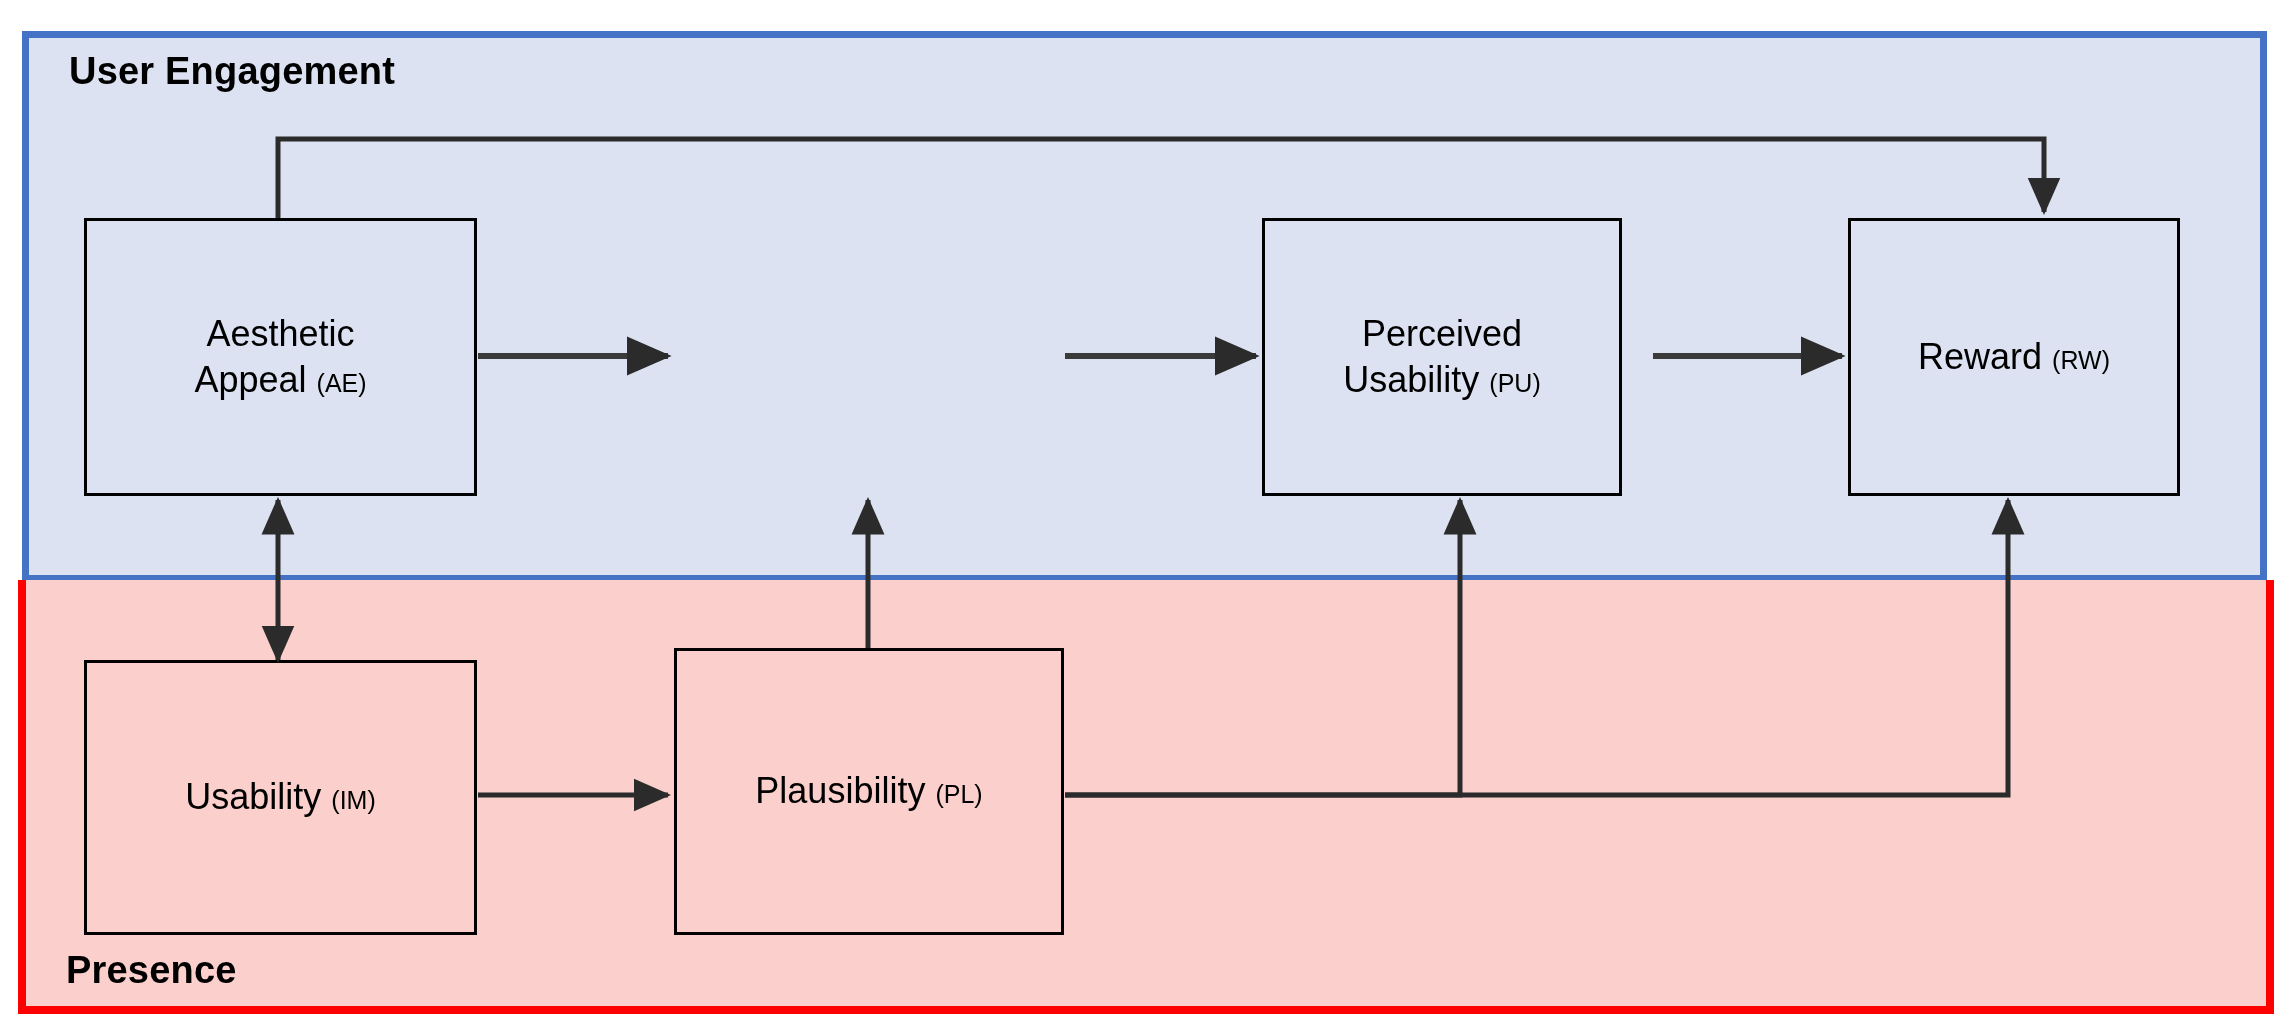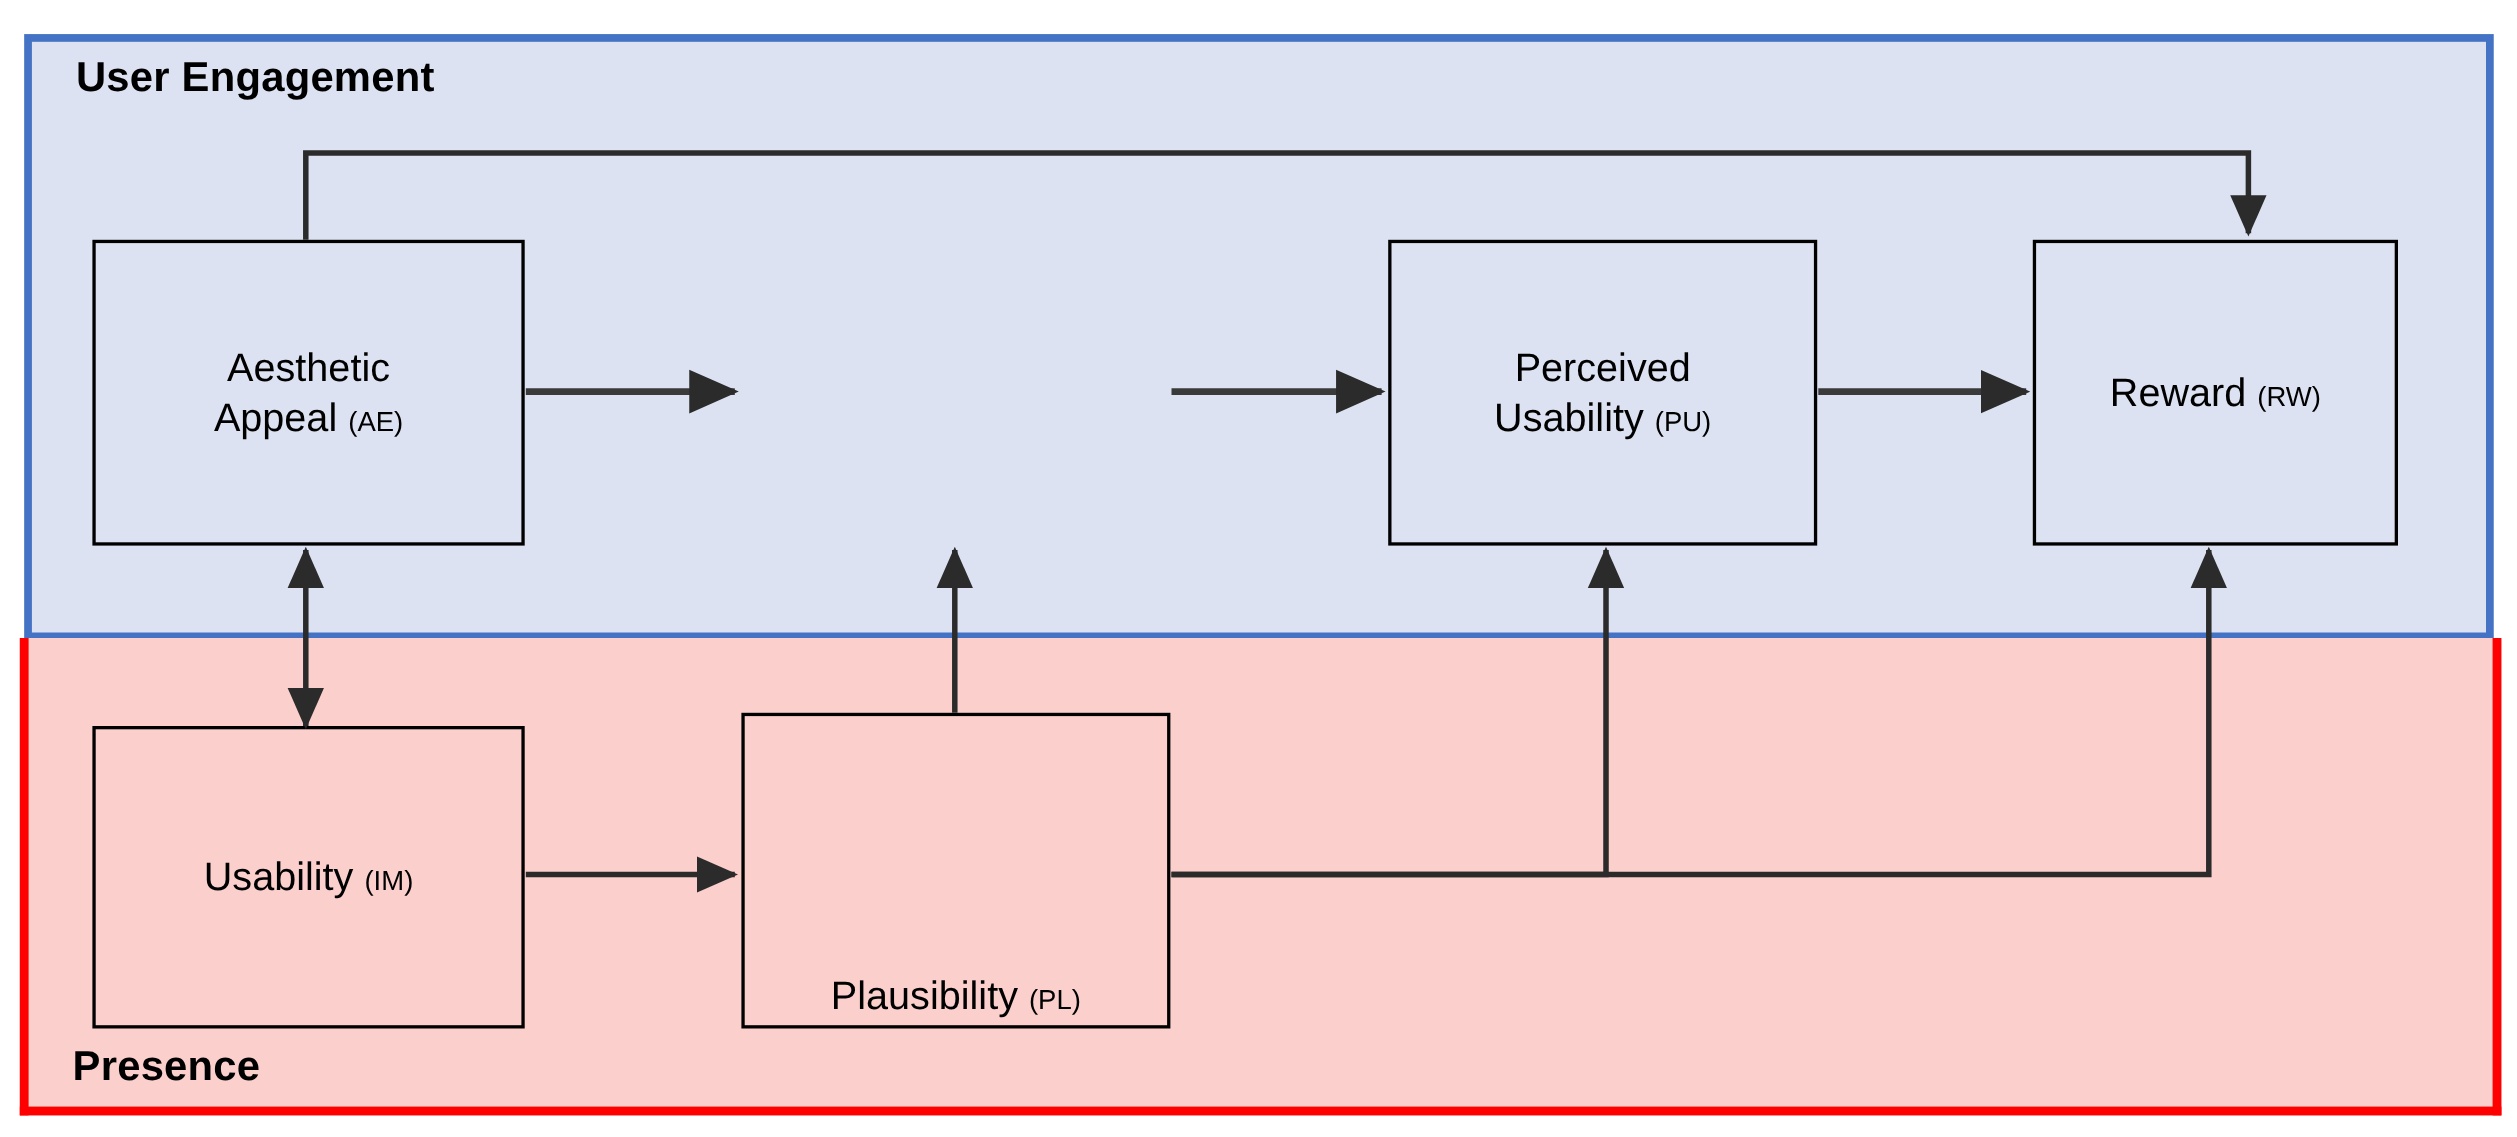--- a/index.html
+++ b/index.html
@@ -67,24 +67,24 @@
     color: #000000;
     padding: 4px 8px;
     z-index: 5;
   }
   .node.blue  { background: #dce2f1; }
   .node.pink  { background: #fbcfcc; }
   .node .abbr { font-size: 25px; }
 
   #node-ae { left: 84px;  top: 218px; width: 393px; height: 278px; }
   #node-fa { left: 674px; top: 218px; width: 390px; height: 278px; }
-  #node-pu { left: 1262px;top: 218px; width: 390px; height: 278px; }
+  #node-pu { left: 1262px;top: 218px; width: 360px; height: 278px; }
   #node-rw { left: 1848px;top: 218px; width: 332px; height: 278px; }
   #node-im { left: 84px;  top: 660px; width: 393px; height: 275px; }
-  #node-pl { left: 674px; top: 648px; width: 390px; height: 287px; align-items: flex-end; }
+  #node-pl { left: 674px; top: 648px; width: 390px; height: 287px; }
 
   
   #edges {
     position: absolute;
     left: 0;
     top: 0;
     width: 2288px;
     height: 1034px;
     z-index: 8;
     pointer-events: none;

